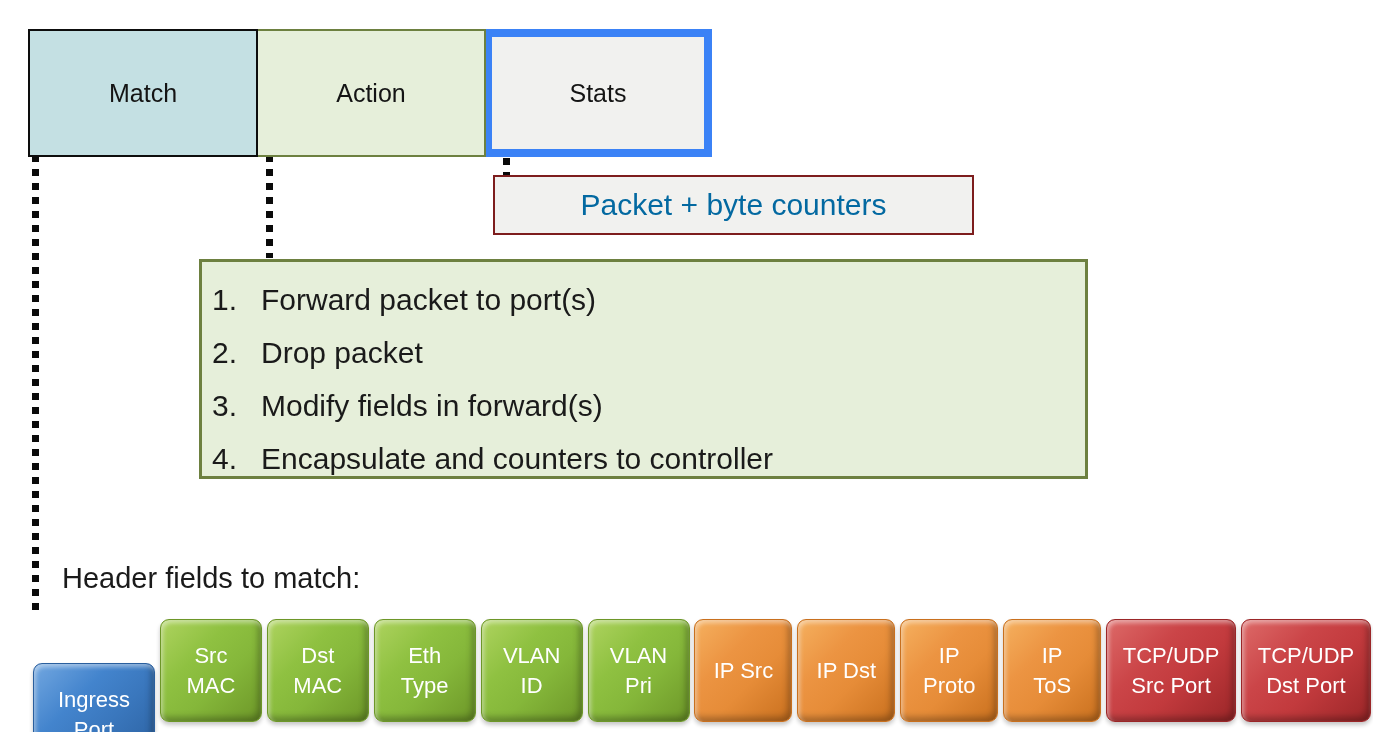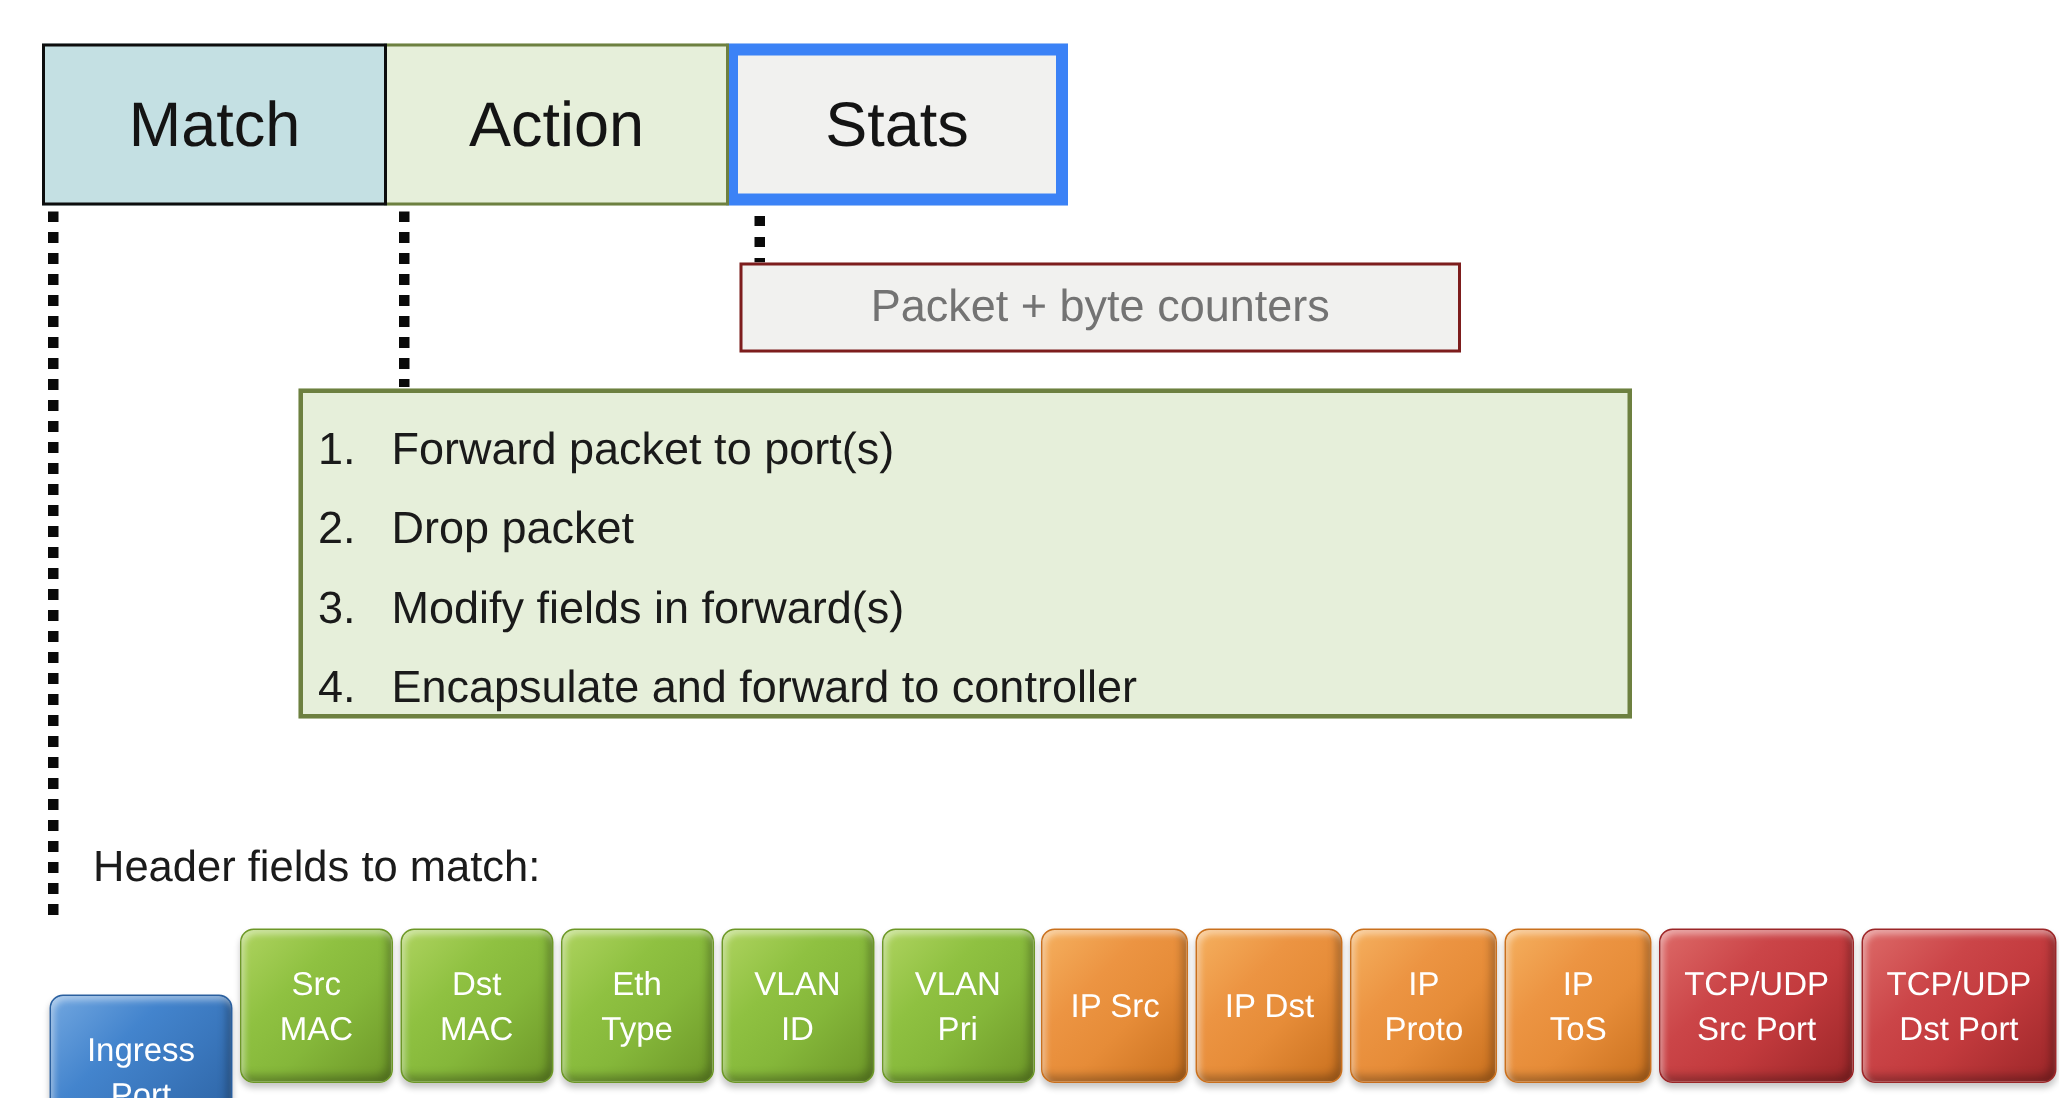--- a/index.html
+++ b/index.html
@@ -10,26 +10,26 @@
     background: #ffffff;
     overflow: hidden;
     font-family: "Liberation Sans", sans-serif;
     color: #1b1b1b;
   }
 
   
   .flow-cell {
     position: absolute;
     top: 29px;
-    height: 108px;
+    height: 128px;
     box-sizing: border-box;
     display: flex;
     align-items: center;
     justify-content: center;
-    font-size: 42px;
+    font-size: 25px;
     color: #141414;
   }
   .cell-match  { left: 28px;  width: 230px; background: #c4e0e3; border: 2px solid #0d0d0d; z-index: 3; }
   .cell-action { left: 256px; width: 230px; background: #e6efda; border: 2px solid #6d8040; z-index: 2; }
   .cell-stats  { left: 484px; width: 228px; background: #f1f1ef; border: 8px solid #3b82f6; z-index: 1; }
 
   
   .dotted {
     position: absolute;
     width: 7px;
@@ -44,21 +44,21 @@
     position: absolute;
     left: 493px; top: 175px;
     width: 481px; height: 60px;
     box-sizing: border-box;
     background: #f1f1ef;
     border: 2px solid #7d1d1d;
     display: flex;
     align-items: center;
     justify-content: center;
     font-size: 30px;
-    color: #737373;
+    color: #0369a1;
   }
 
   
   .action-callout {
     position: absolute;
     left: 199px; top: 259px;
     width: 889px; height: 220px;
     box-sizing: border-box;
     background: #e6efda;
     border: 3px solid #6d8040;
@@ -147,21 +147,21 @@
       <li class="action-item">
         <span class="num">2.</span>
         <span class="txt">Drop packet</span>
       </li>
       <li class="action-item">
         <span class="num">3.</span>
         <span class="txt">Modify fields in forward(s)</span>
       </li>
       <li class="action-item">
         <span class="num">4.</span>
-        <span class="txt">Encapsulate and forward to controller</span>
+        <span class="txt">Encapsulate and counters to controller</span>
       </li>
     </ol>
   </div>
 
   <div class="fields-caption">Header fields to match:</div>
 
   <div class="fields-row">
     <div class="field-box fb-blue">Ingress
 Port</div>
     <div class="field-box fb-green">Src

